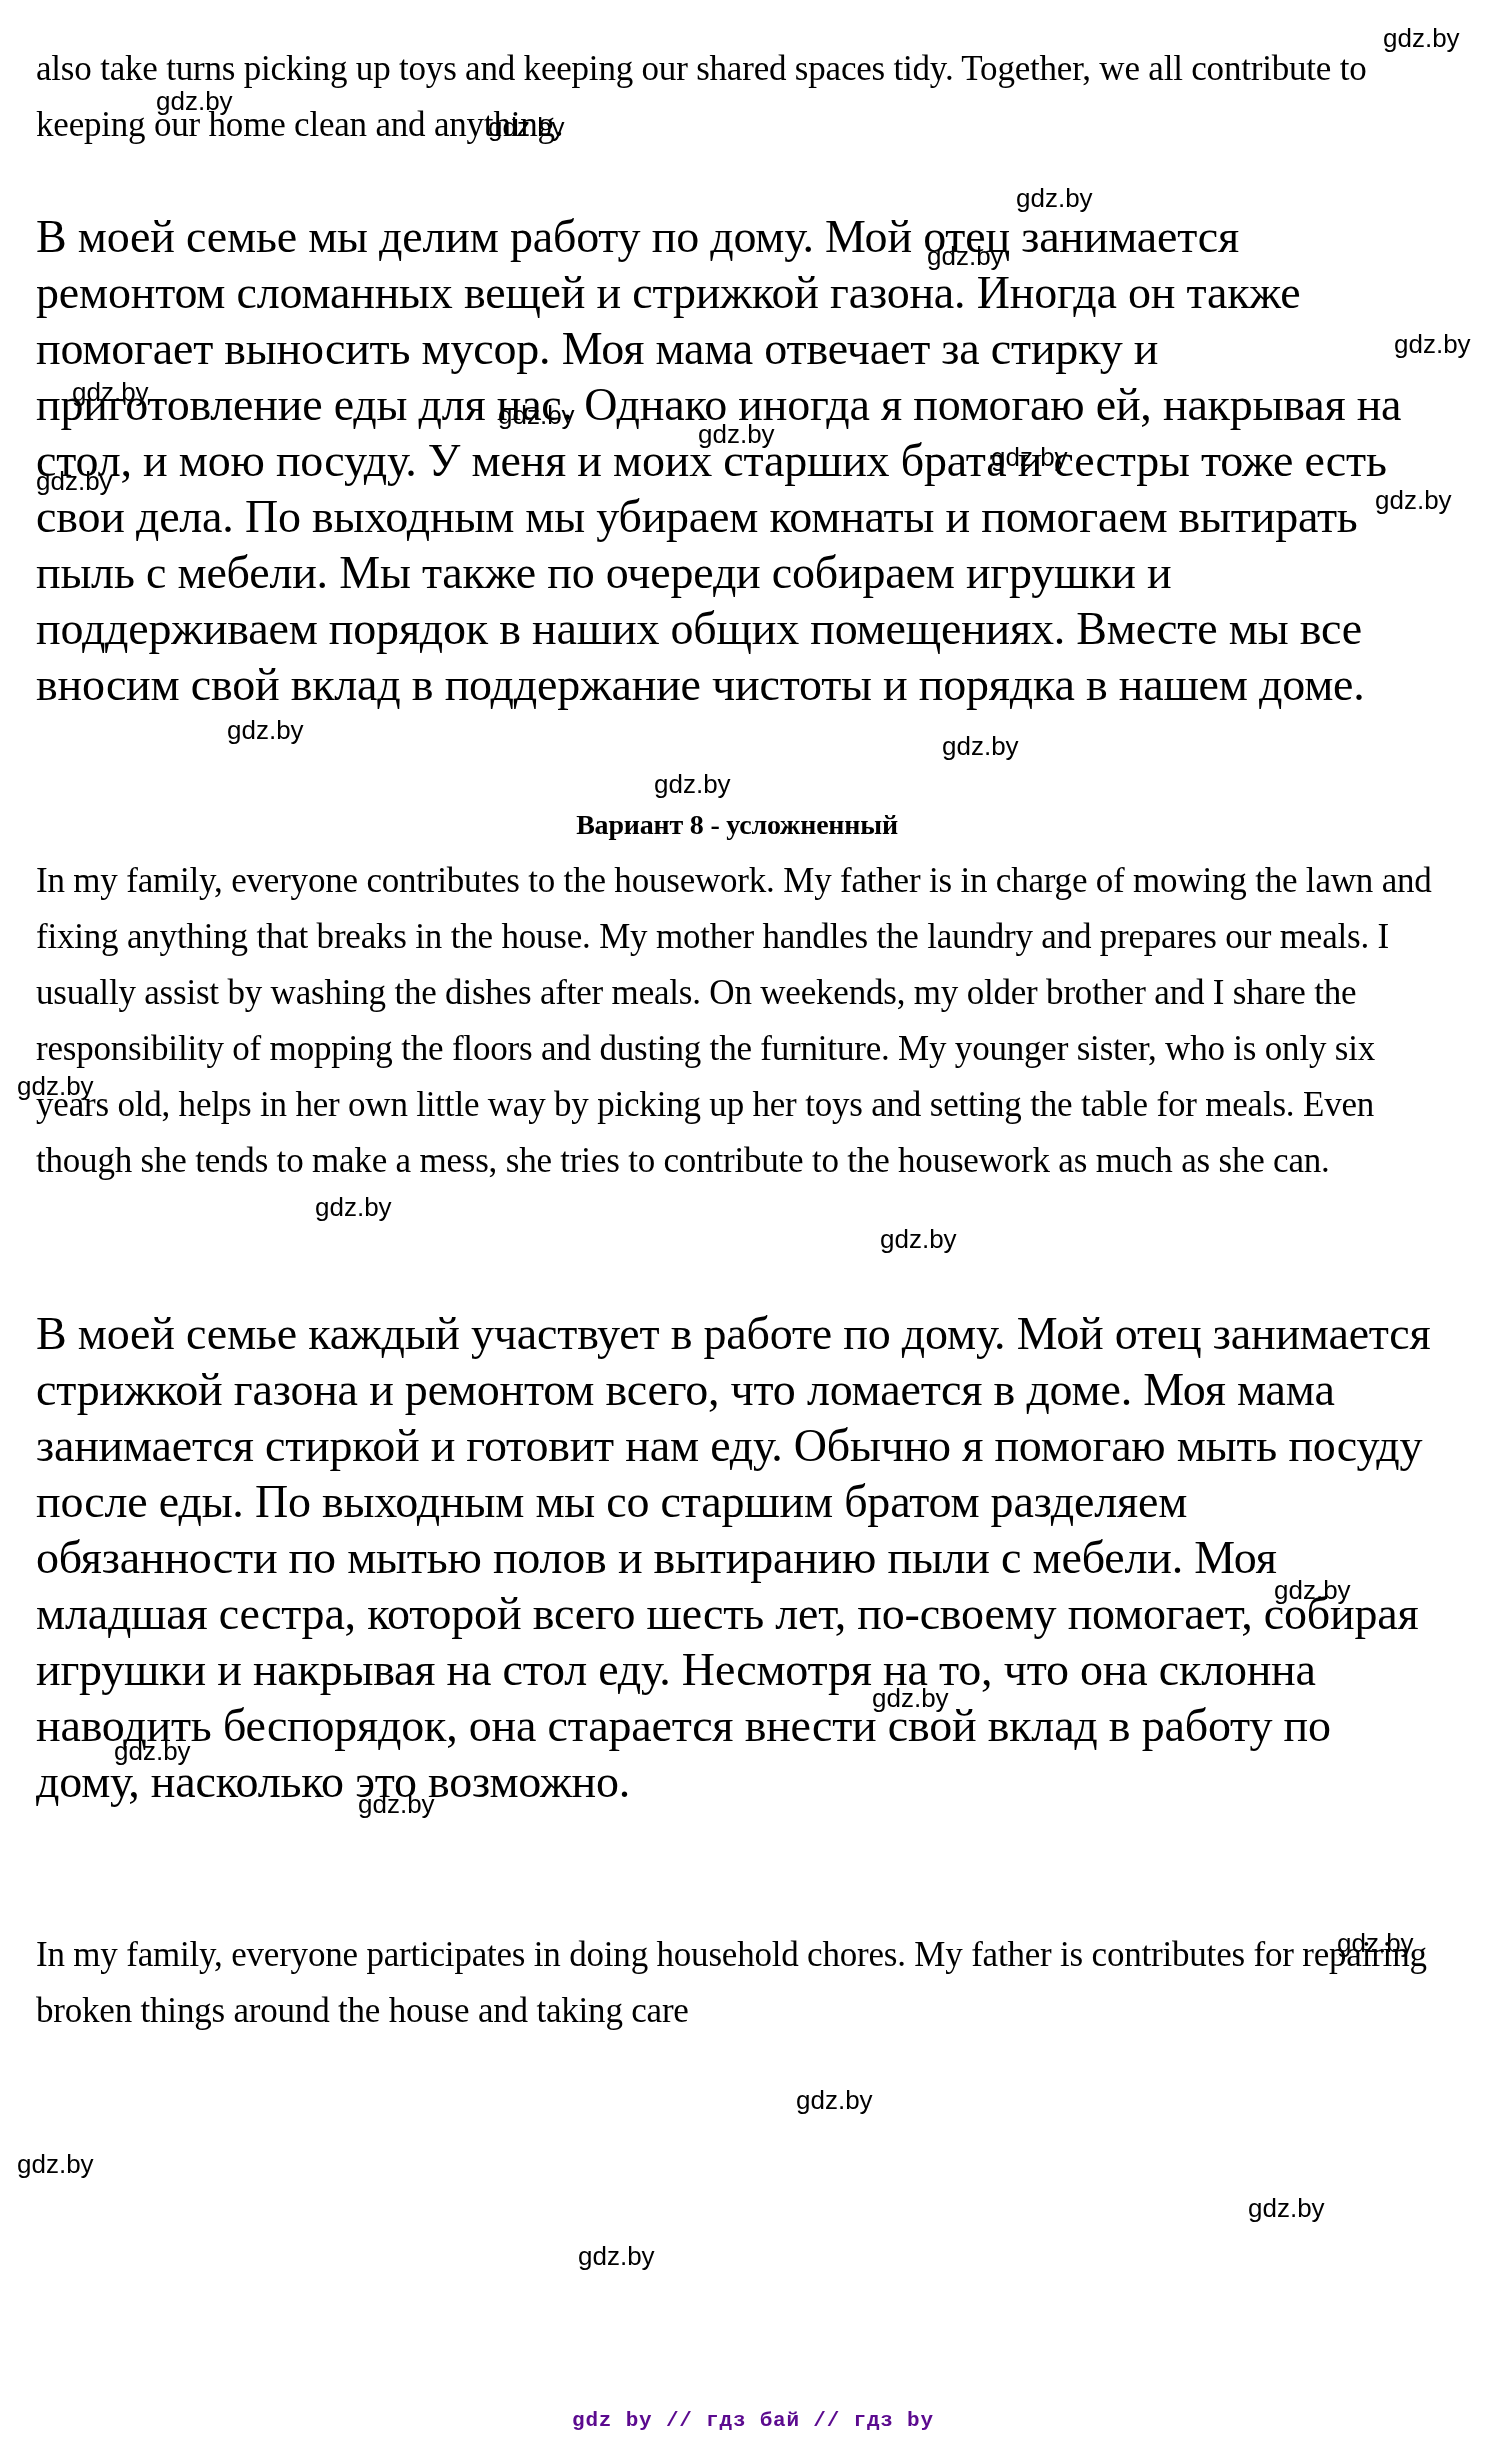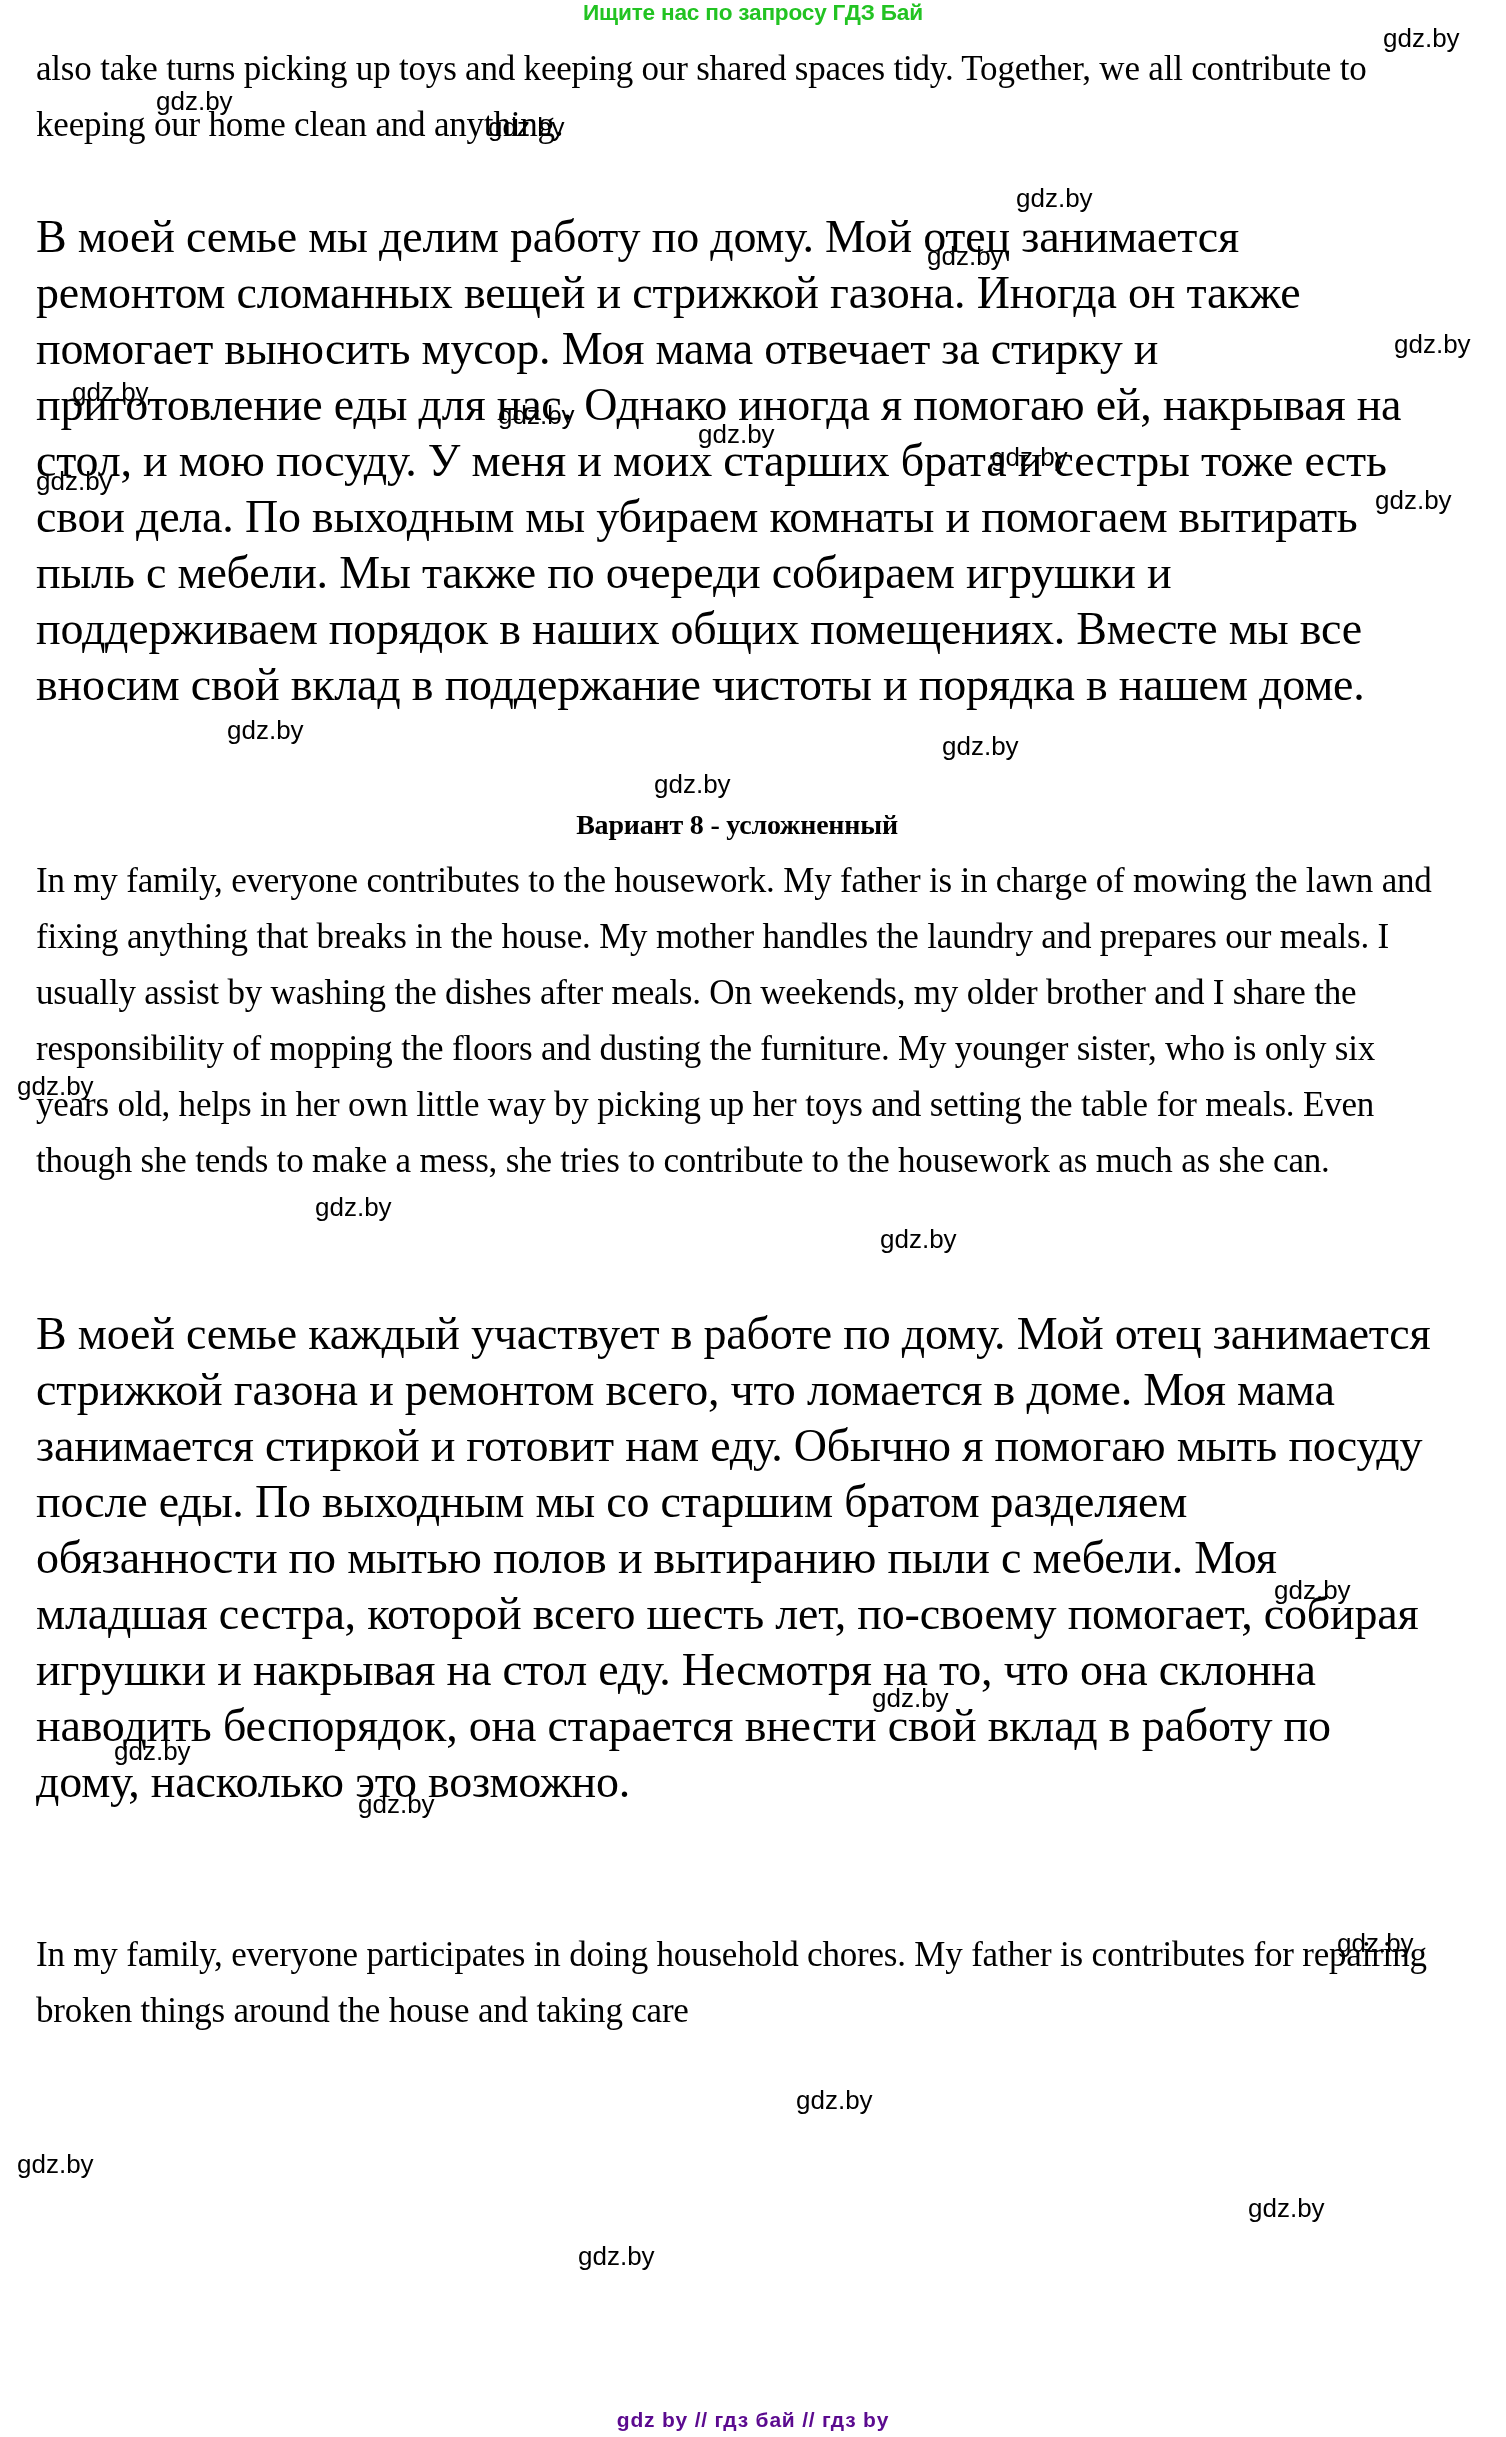--- a/index.html
+++ b/index.html
@@ -32,21 +32,21 @@
   }
 
   
   .bottom-banner {
     position: absolute;
     bottom: 6.2px;
     left: 0;
     width: 100%;
     text-align: center;
     color: #5b0a8f;
-    font-family: Liberation Sans, sans-serif;
+    font-family: Liberation Mono, monospace;
     font-size: 21px;
     font-weight: bold;
     letter-spacing: 0.8px;
     white-space: nowrap;
   }
 
   
   .content {
     position: absolute;
     left: 36px;
@@ -89,21 +89,20 @@
     white-space: nowrap;
     line-height: 1;
     pointer-events: none;
   }
 </style>
 </head>
 <body>
 
 <div class="page">
 
-  <div class="top-banner">Ищите нас по запросу ГДЗ Бай</div>
 
   <div class="content">
 
     <p class="para eng">also take turns picking up toys and keeping our shared spaces tidy. Together, we all contribute to keeping our home clean and anything.</p>
 
     <div class="spacer-md"></div>
 
     <p class="para rus">В моей семье мы делим работу по дому. Мой отец занимается ремонтом сломанных вещей и стрижкой газона. Иногда он также помогает выносить мусор. Моя мама отвечает за стирку и приготовление еды для нас. Однако иногда я помогаю ей, накрывая на стол, и мою посуду. У меня и моих старших брата и сестры тоже есть свои дела. По выходным мы убираем комнаты и помогаем вытирать пыль с мебели. Мы также по очереди собираем игрушки и поддерживаем порядок в наших общих помещениях. Вместе мы все вносим свой вклад в поддержание чистоты и порядка в нашем доме.</p>
 
     <div class="spacer-lg"></div>

